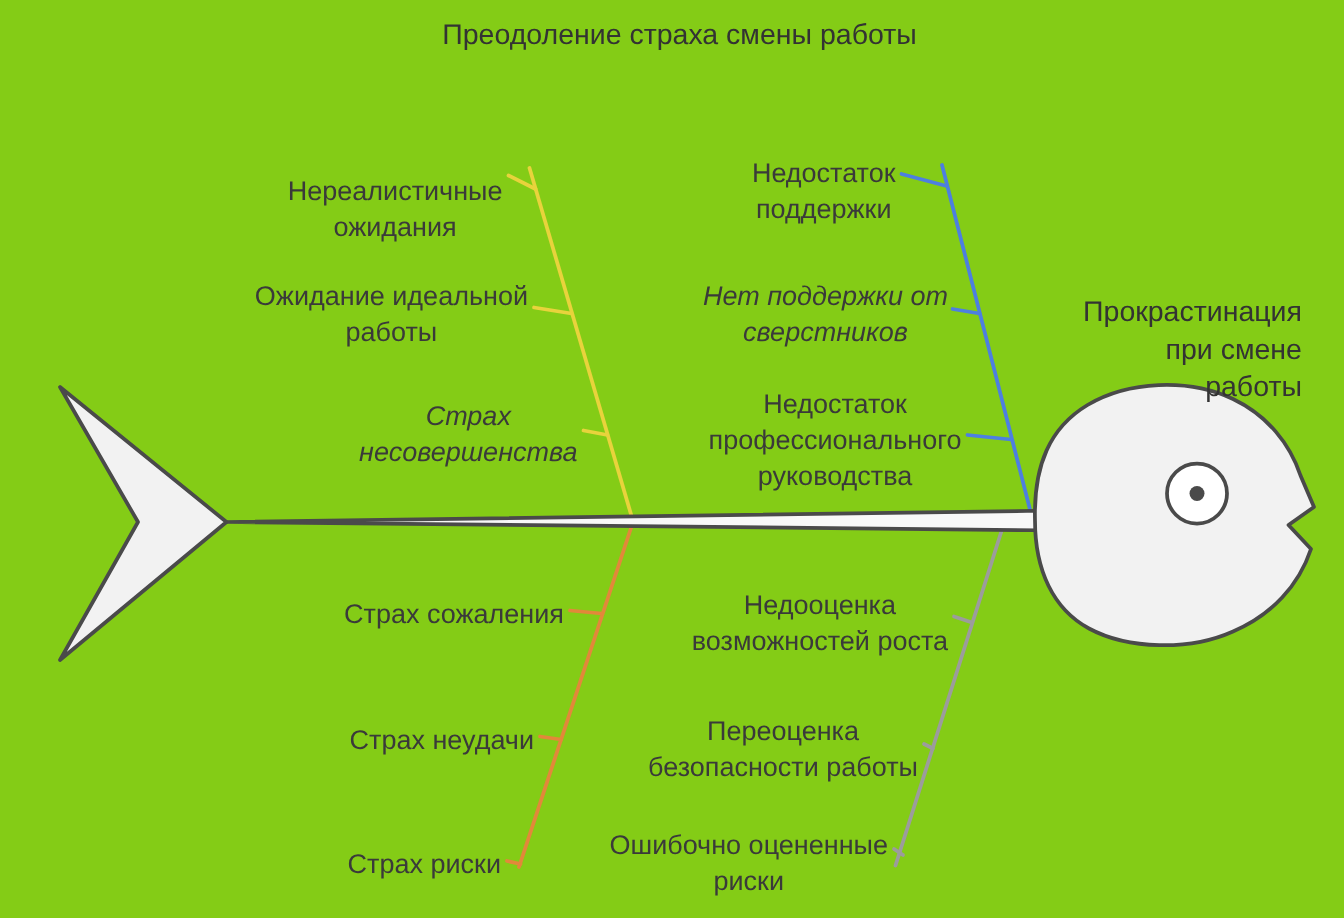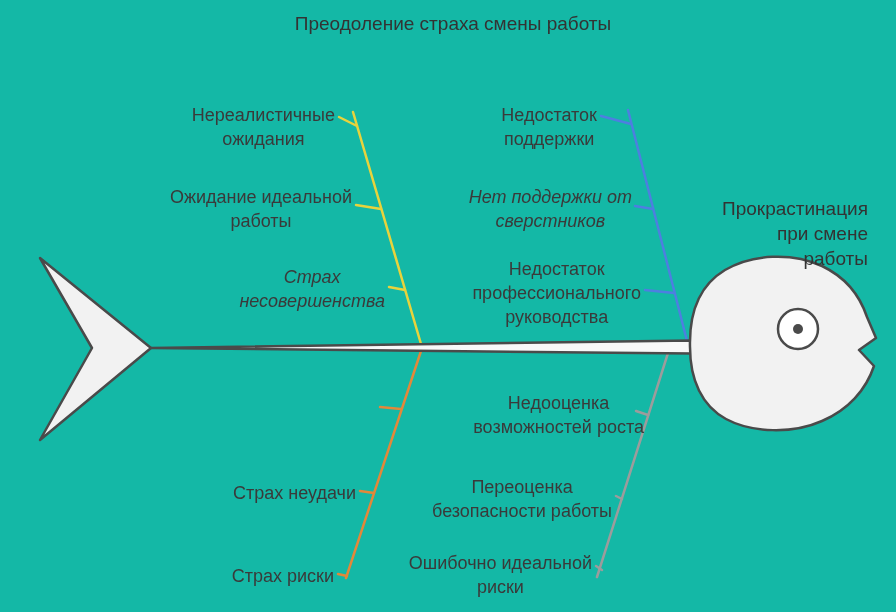--- a/index.html
+++ b/index.html
@@ -1,41 +1,41 @@
 <!DOCTYPE html>
 <html><head>
 <meta charset="utf-8">
 <style>
   html,body{margin:0;padding:0;background:#ffffff;}
   .canvas{
-    position:relative;width:896px;height:612px;overflow:hidden;background:#14b8a6;
+    position:relative;width:896px;height:612px;overflow:hidden;background:#84cc16;
     font-family:"Liberation Sans","DejaVu Sans",sans-serif;color:#3a3a3a;
   }
   .title{
     position:absolute;top:13px;left:453px;transform:translateX(-50%);
     font-size:19px;color:#333333;white-space:nowrap;
   }
   .label{
     position:absolute;font-size:18px;line-height:24px;text-align:center;
     white-space:pre-line;color:#3a3a3a;
   }
   .effect-label{
     position:absolute;top:196px;left:795px;transform:translateX(-50%);
     font-size:19px;line-height:25px;text-align:right;white-space:pre-line;color:#333333;
   }
-  .l1{top:103px;right:561px;}
+  .l1{top:115px;right:561px;}
   .l2{top:185px;right:544px;margin-left:17px;}
   .l3{top:265px;right:511px;font-style:italic;}
   .l4{top:397px;right:520px;}
   .l5{top:481px;right:540px;}
   .l6{top:564px;right:562px;}
   .l7{top:103px;right:299px;}
   .l8{top:185px;right:264px;font-style:italic;}
   .l9{top:257px;right:255px;}
-  .l10{top:391px;right:252px;}
+  .l10{top:391px;right:264px;}
   .l11{top:475px;right:284px;}
   .l12{top:551px;right:304px;}
   svg.fish{position:absolute;left:0;top:0;}
   .bone{stroke-width:2.5;stroke-linecap:round;fill:none;}
   .tick{stroke-width:2.5;stroke-linecap:round;fill:none;}
   .body-part{stroke-width:2.5;stroke-linejoin:round;stroke-linecap:round;}
 </style>
 </head>
 <body>
 
@@ -90,26 +90,27 @@
 несовершенства</div>
 
   <div class="label l7">Недостаток
 поддержки</div>
   <div class="label l8">Нет поддержки от
 сверстников</div>
   <div class="label l9">Недостаток
 профессионального
 руководства</div>
 
+  <div class="label l4">Страх сожаления</div>
   <div class="label l5">Страх неудачи</div>
   <div class="label l6">Страх риски</div>
 
   <div class="label l10">Недооценка
 возможностей роста</div>
   <div class="label l11">Переоценка
 безопасности работы</div>
-  <div class="label l12">Ошибочно идеальной
+  <div class="label l12">Ошибочно оцененные
 риски</div>
 
   <div class="effect-label">Прокрастинация
 при смене работы</div>
 
 </div>
 
 </body></html>

